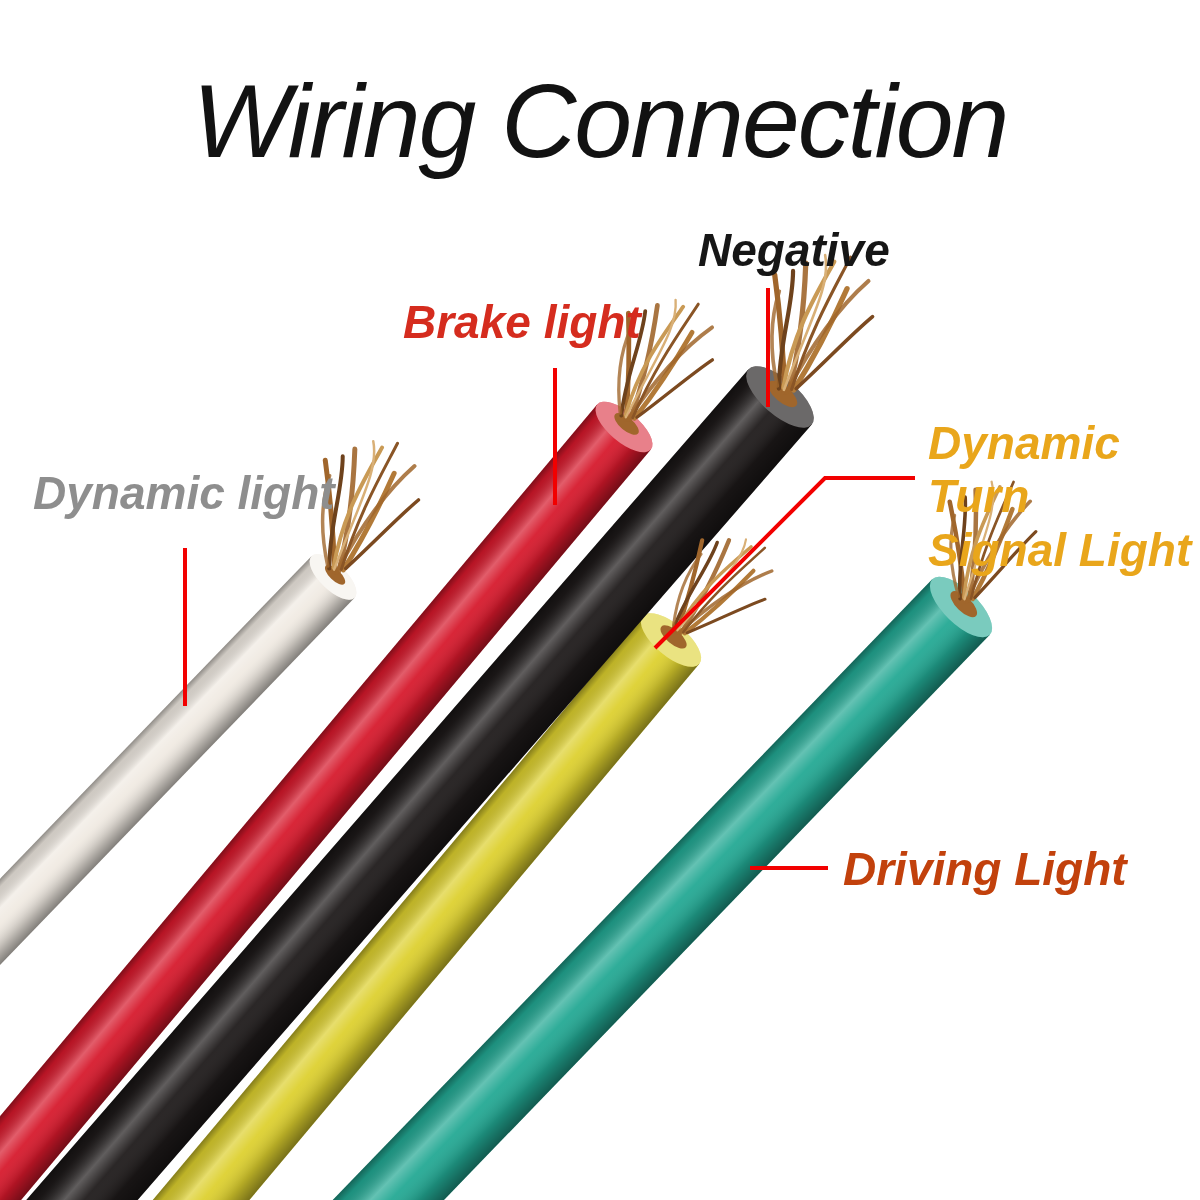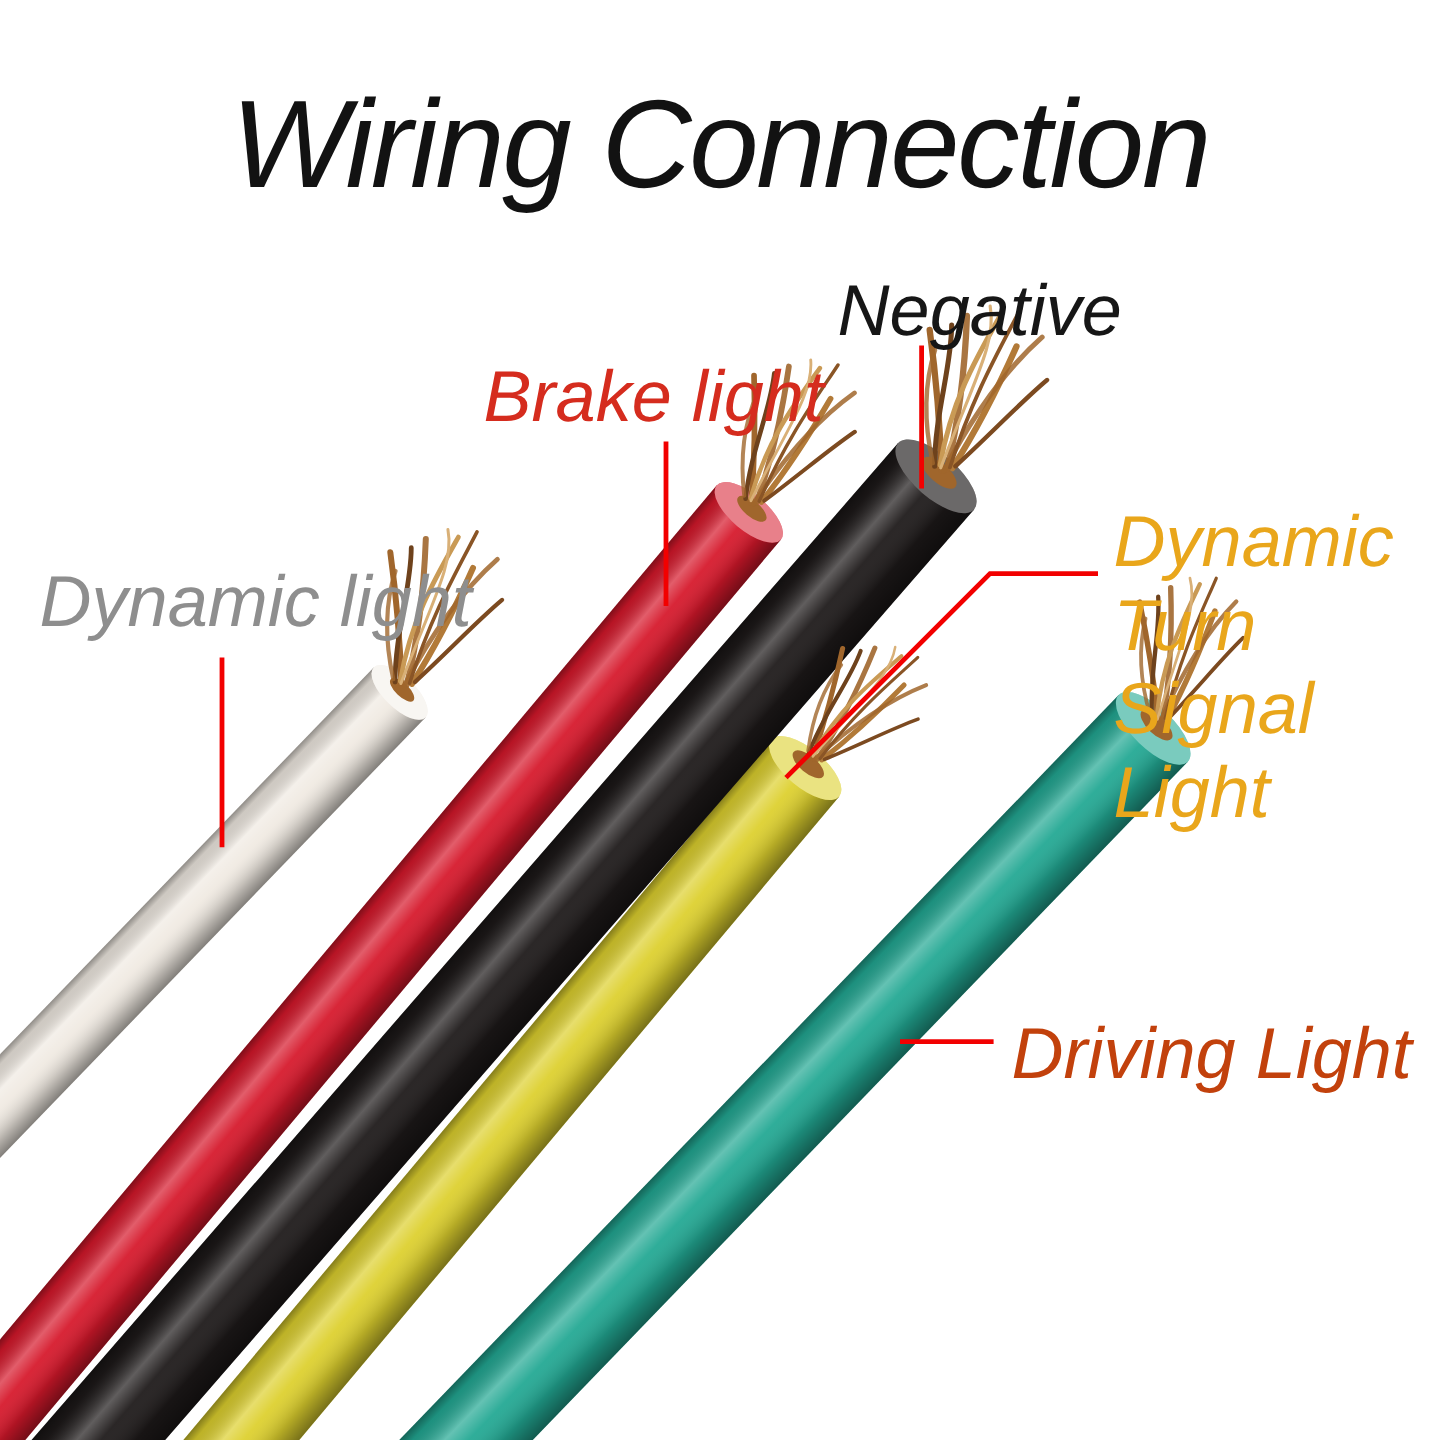--- a/index.html
+++ b/index.html
@@ -8,21 +8,21 @@
     font-family:"Liberation Sans",sans-serif;
   }
   .title{
     position:absolute;left:0;right:0;top:22px;text-align:center;
     font-style:italic;font-weight:400;font-size:104px;letter-spacing:-2px;
     white-space:nowrap;
     margin-top:40px;
   }
   .photo{position:absolute;left:0;top:0;width:1200px;height:1200px;}
   .label{
-    position:absolute;font-style:italic;font-weight:400;font-size:60px;line-height:1.16;
+    position:absolute;font-style:italic;font-weight:700;font-size:46px;line-height:1.16;
     white-space:pre-line;
   }
 </style>
 </head>
 <body>
 
 <div class="stage">
 
   <div class="title" style="color: rgb(18, 18, 18);">Wiring Connection</div>
 

